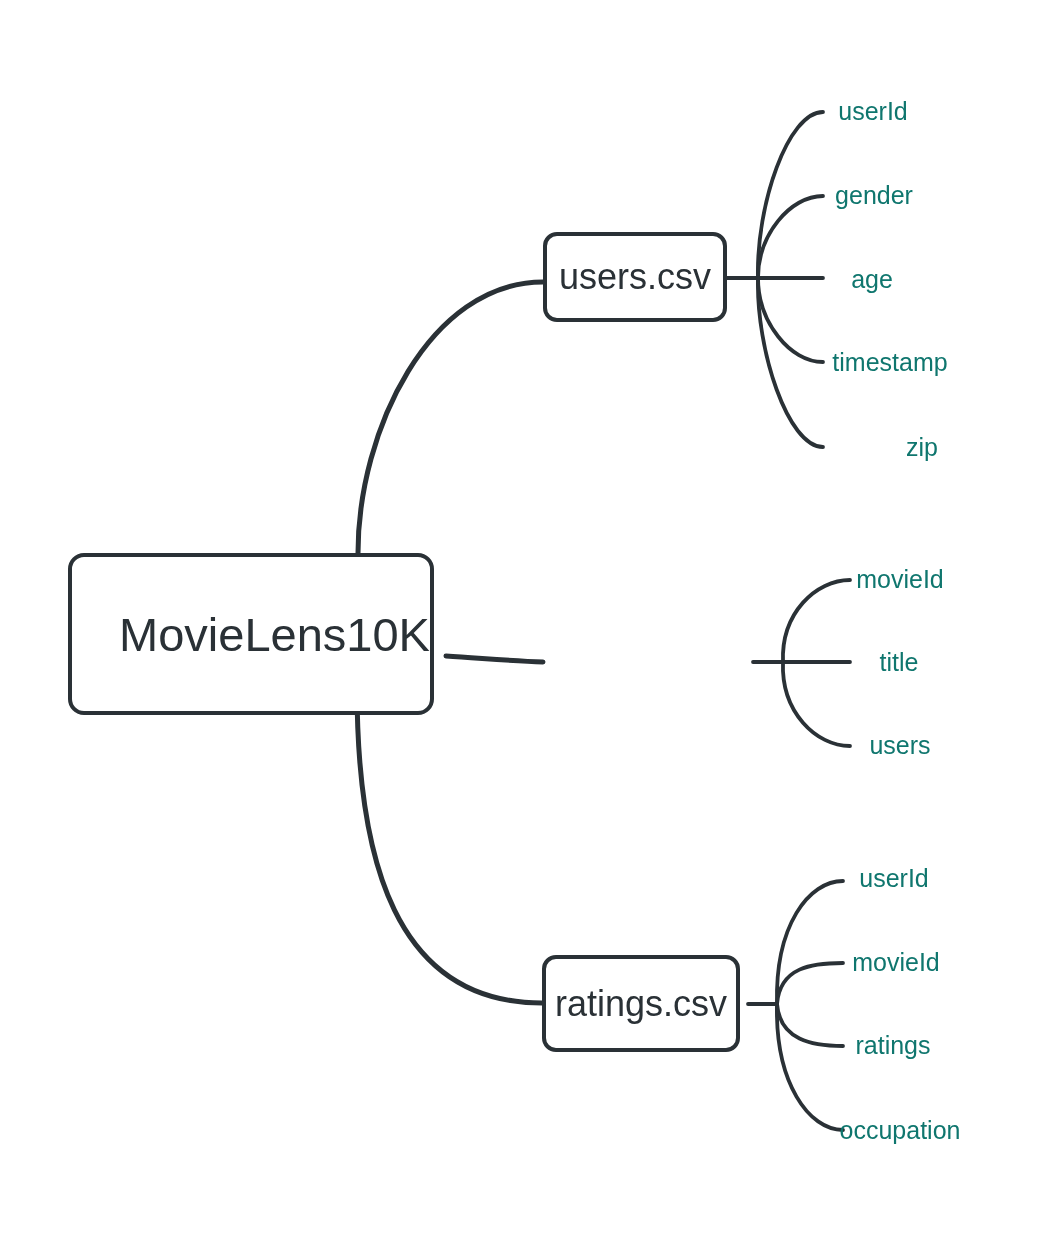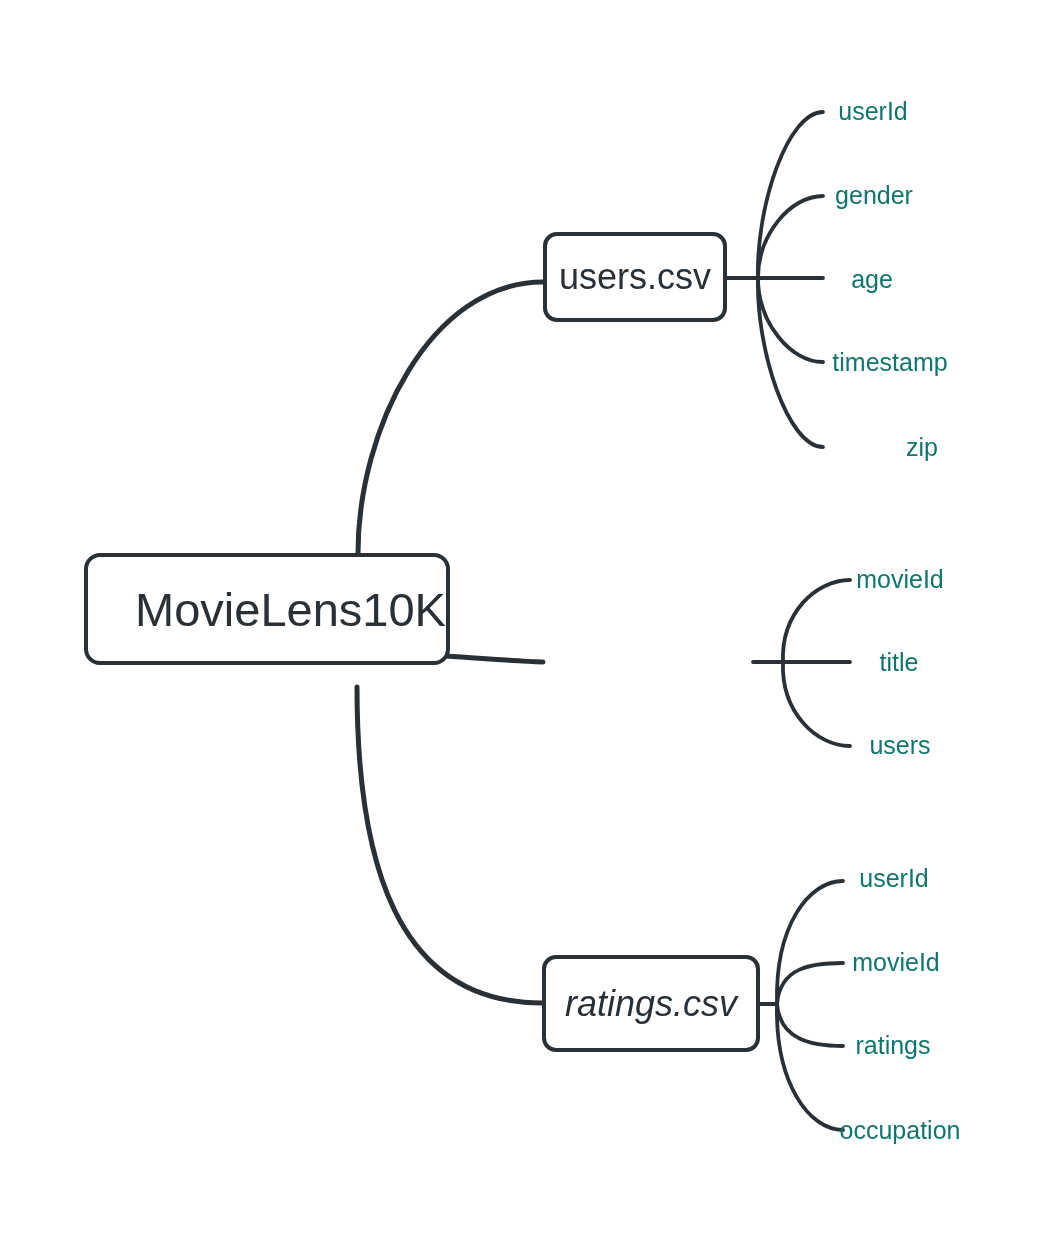--- a/index.html
+++ b/index.html
@@ -69,26 +69,26 @@
     <path class="edge-sub" d="M783,662 L850,662"></path>
     <path class="edge-sub" d="M783,662 C781,712 816,746 850,746"></path>
 
     <path class="edge-sub" d="M748,1004 L777,1004"></path>
     <path class="edge-sub" d="M777,1004 C775,925 809,881 843,881"></path>
     <path class="edge-sub" d="M777,1004 C780,967 812,963 843,963"></path>
     <path class="edge-sub" d="M777,1004 C780,1040 812,1046 843,1046"></path>
     <path class="edge-sub" d="M777,1004 C775,1083 809,1130 843,1130"></path>
   </svg>
 
-  <div class="node node-root" style="left:84px; top:553px; width:366px; height:112px;padding-left:47px;">MovieLens10K</div>
+  <div class="node node-root" style="left:68px; top:553px; width:366px; height:162px;padding-left:47px;">MovieLens10K</div>
 
   <div class="node node-child" style="left:543px; top:232px; width:184px; height:90px;">users.csv</div>
 
 
-  <div class="node node-child" style="left:542px; top:955px; width:218px; height:97px;font-style:italic;">ratings.csv</div>
+  <div class="node node-child" style="left:542px; top:955px; width:198px; height:97px;">ratings.csv</div>
 
   <div class="leaf" style="left:873px; top:111px;">userId</div>
   <div class="leaf" style="left:874px; top:195px;text-align:right;">gender</div>
   <div class="leaf" style="left:872px; top:279px;">age</div>
   <div class="leaf" style="left:890px; top:362px;">timestamp</div>
   <div class="leaf" style="left:922px; top:447px;">zip</div>
 
   <div class="leaf" style="left:900px; top:579px;">movieId</div>
   <div class="leaf" style="left:899px; top:662px;">title</div>
   <div class="leaf" style="left:900px; top:745px;">users</div>

